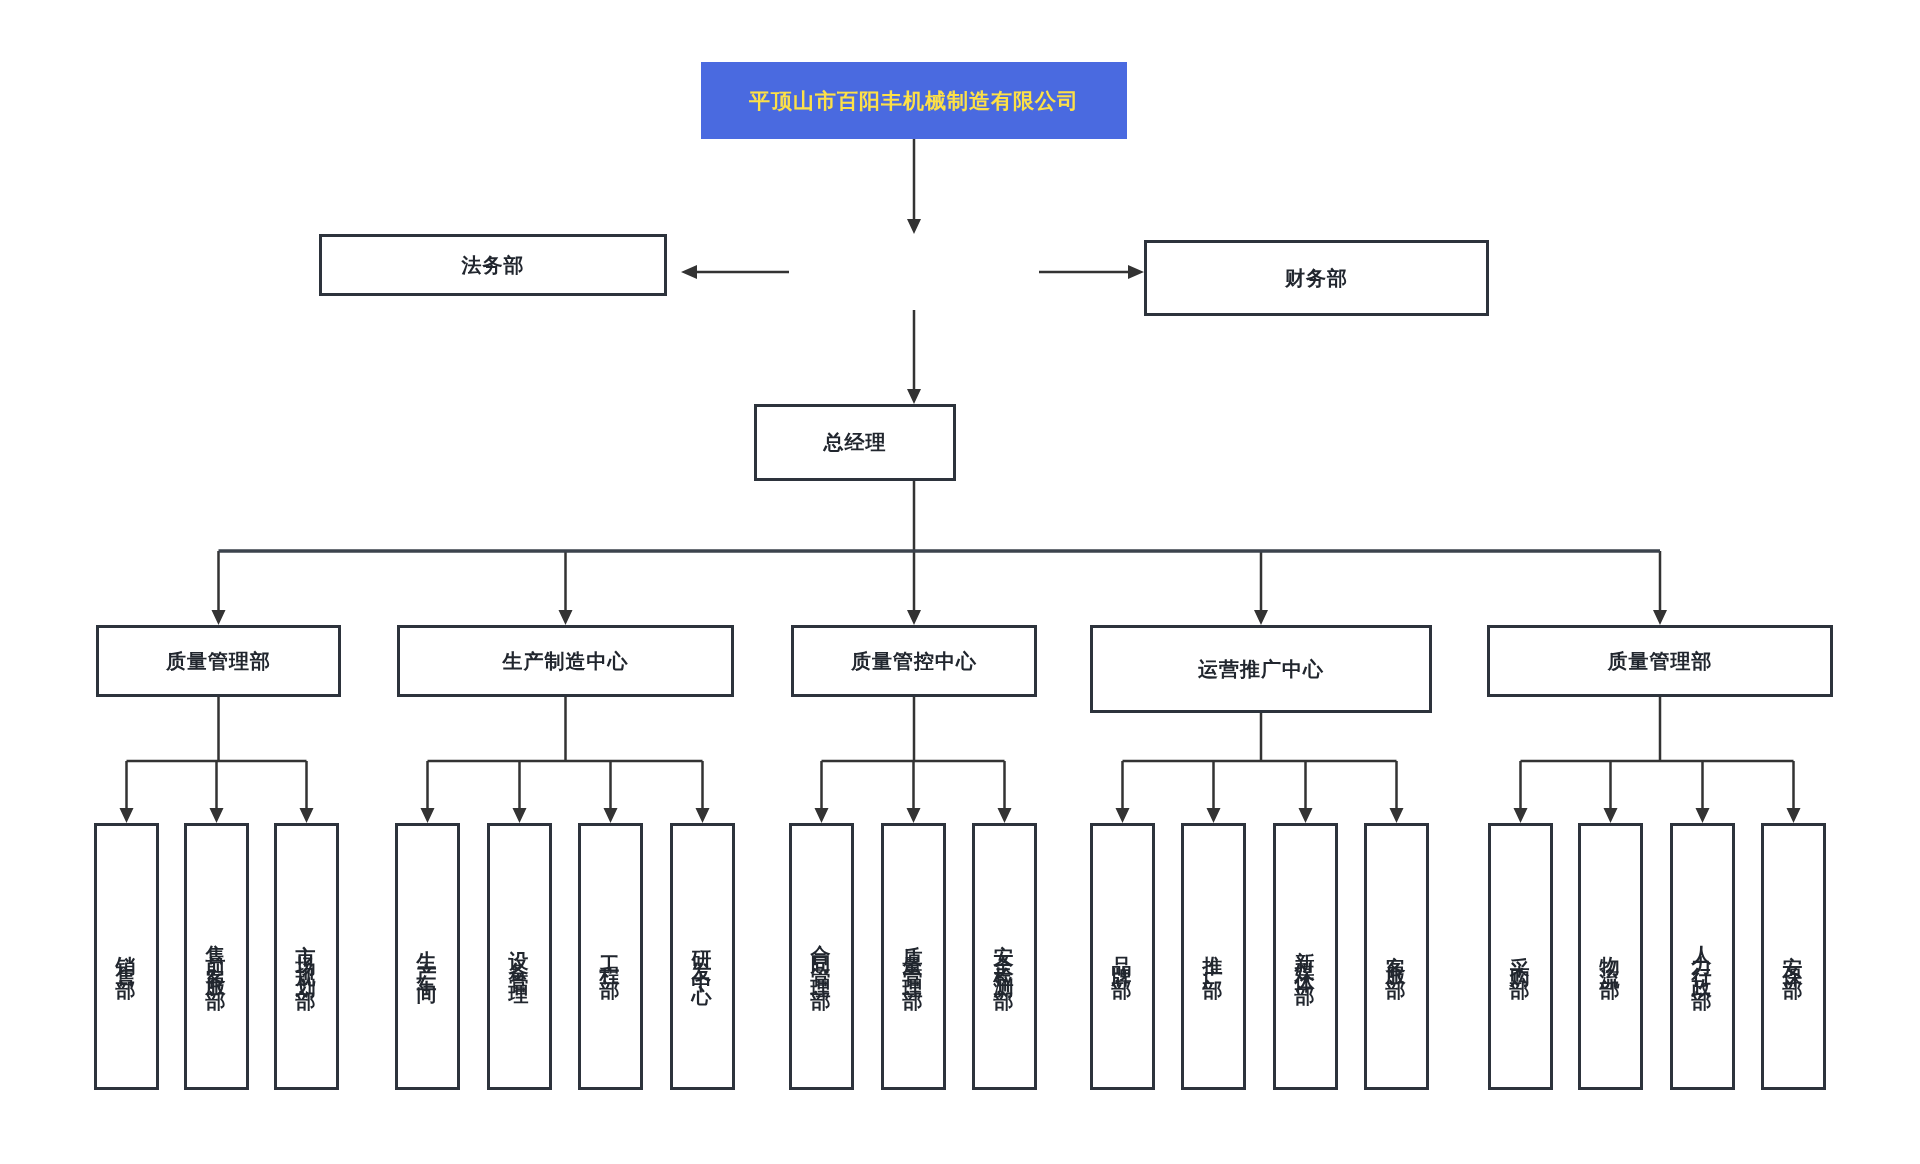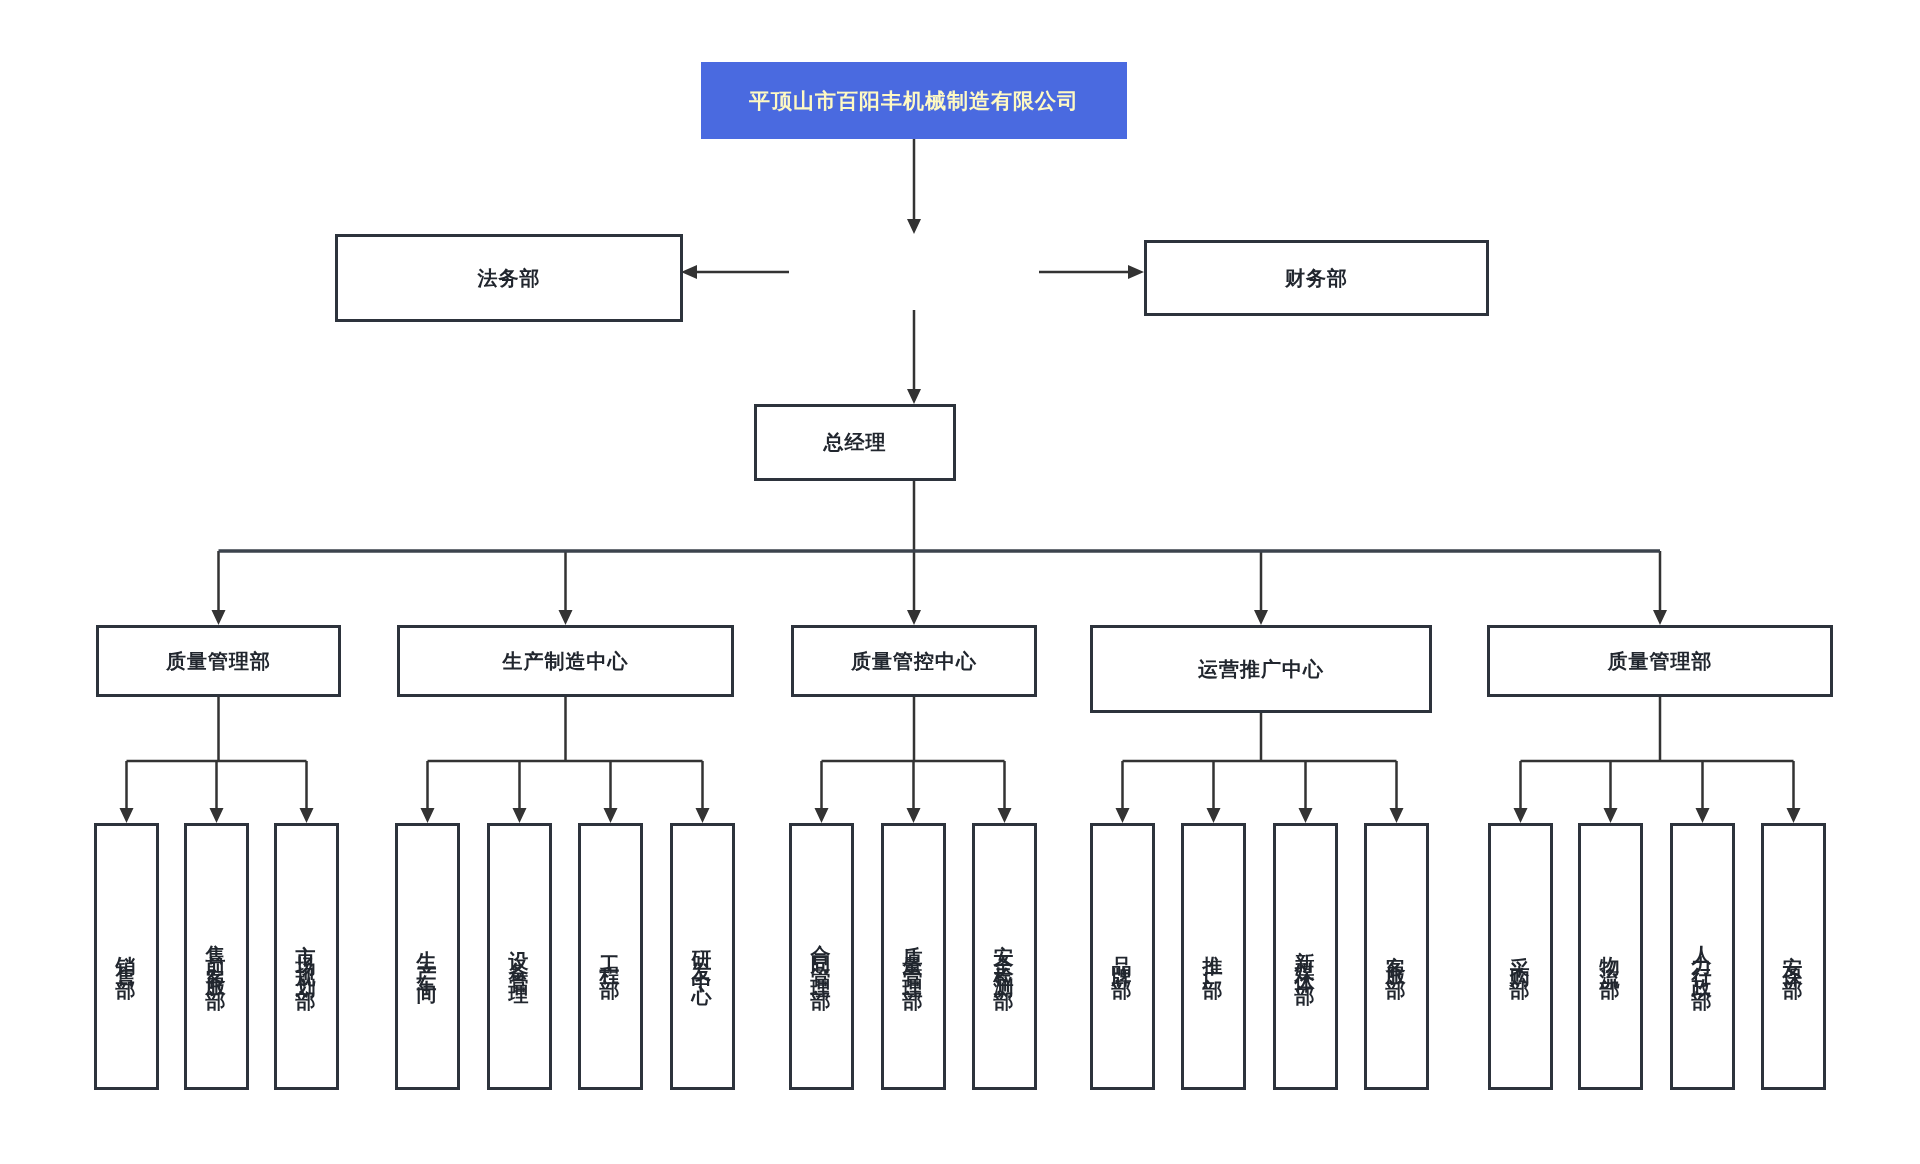--- a/index.html
+++ b/index.html
@@ -27,21 +27,21 @@
     font-size: 20px;
     display: flex;
     align-items: center;
     justify-content: center;
     text-align: center;
     letter-spacing: 1px;
   }
   .node.root {
     background: #4a6ae0;
     border: none;
-    color: #fef9c3;
+    color: #fde047;
     font-size: 21px;
     letter-spacing: 1px;
   }
   .node.leaf {
     writing-mode: vertical-lr;
     text-orientation: upright;
     letter-spacing: 11px;
     font-size: 20px;
   }
 </style>
@@ -92,21 +92,21 @@
              M1298.5 808 L1312.5 808 L1305.5 823 Z
              M1389.5 808 L1403.5 808 L1396.5 823 Z
              M1513.5 808 L1527.5 808 L1520.5 823 Z
              M1603.5 808 L1617.5 808 L1610.5 823 Z
              M1695.5 808 L1709.5 808 L1702.5 823 Z
              M1786.5 808 L1800.5 808 L1793.5 823 Z"></path>
   </svg>
 
   <div class="node root" style="left:701px;top:62px;width:426px;height:77px">平顶山市百阳丰机械制造有限公司</div>
 
-  <div class="node" style="left:335px;top:234px;width:348px;height:88px">法务部</div>
+  <div class="node" style="left:319px;top:234px;width:348px;height:62px">法务部</div>
   <div class="node" style="left:1144px;top:240px;width:345px;height:76px">财务部</div>
 
   <div class="node" style="left:754px;top:404px;width:202px;height:77px">总经理</div>
 
   <div class="node" style="left:96px;top:625px;width:245px;height:72px">质量管理部</div>
   <div class="node" style="left:397px;top:625px;width:337px;height:72px">生产制造中心</div>
   <div class="node" style="left:791px;top:625px;width:246px;height:72px">质量管控中心</div>
   <div class="node" style="left:1090px;top:625px;width:342px;height:88px">运营推广中心</div>
   <div class="node" style="left:1487px;top:625px;width:346px;height:72px">质量管理部</div>
 

